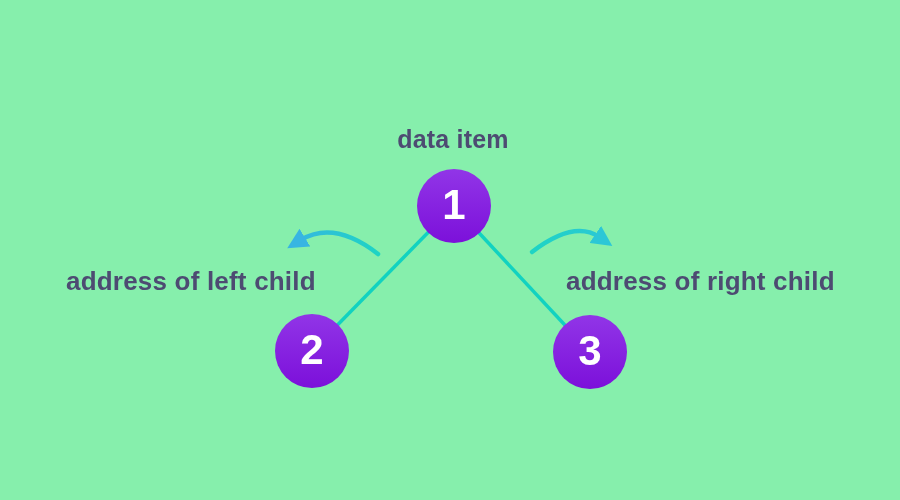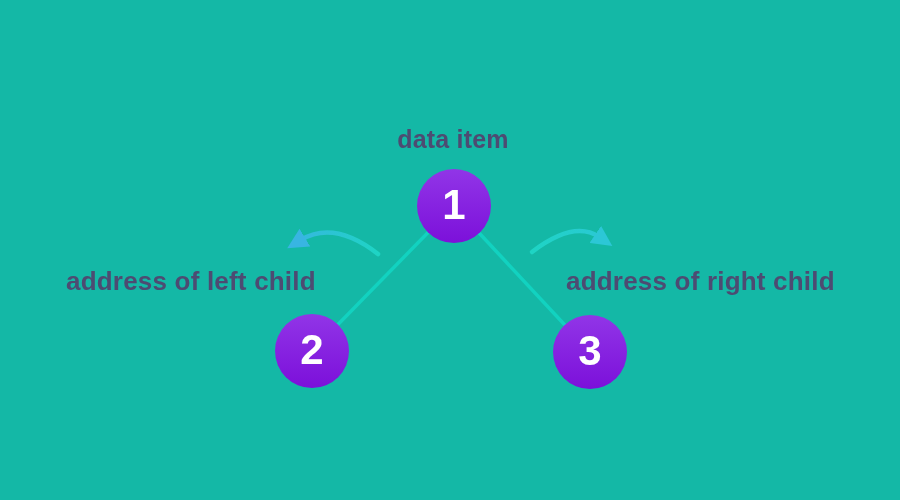--- a/index.html
+++ b/index.html
@@ -5,21 +5,21 @@
   html, body {
     margin: 0;
     padding: 0;
     background: #ffffff;
     font-family: "Liberation Sans", sans-serif;
   }
   .canvas {
     position: relative;
     width: 900px;
     height: 500px;
-    background: #14b8a6;
+    background: #86efac;
     overflow: hidden;
   }
   .edges-svg {
     position: absolute;
     left: 0;
     top: 0;
     width: 900px;
     height: 500px;
   }
   .node {

